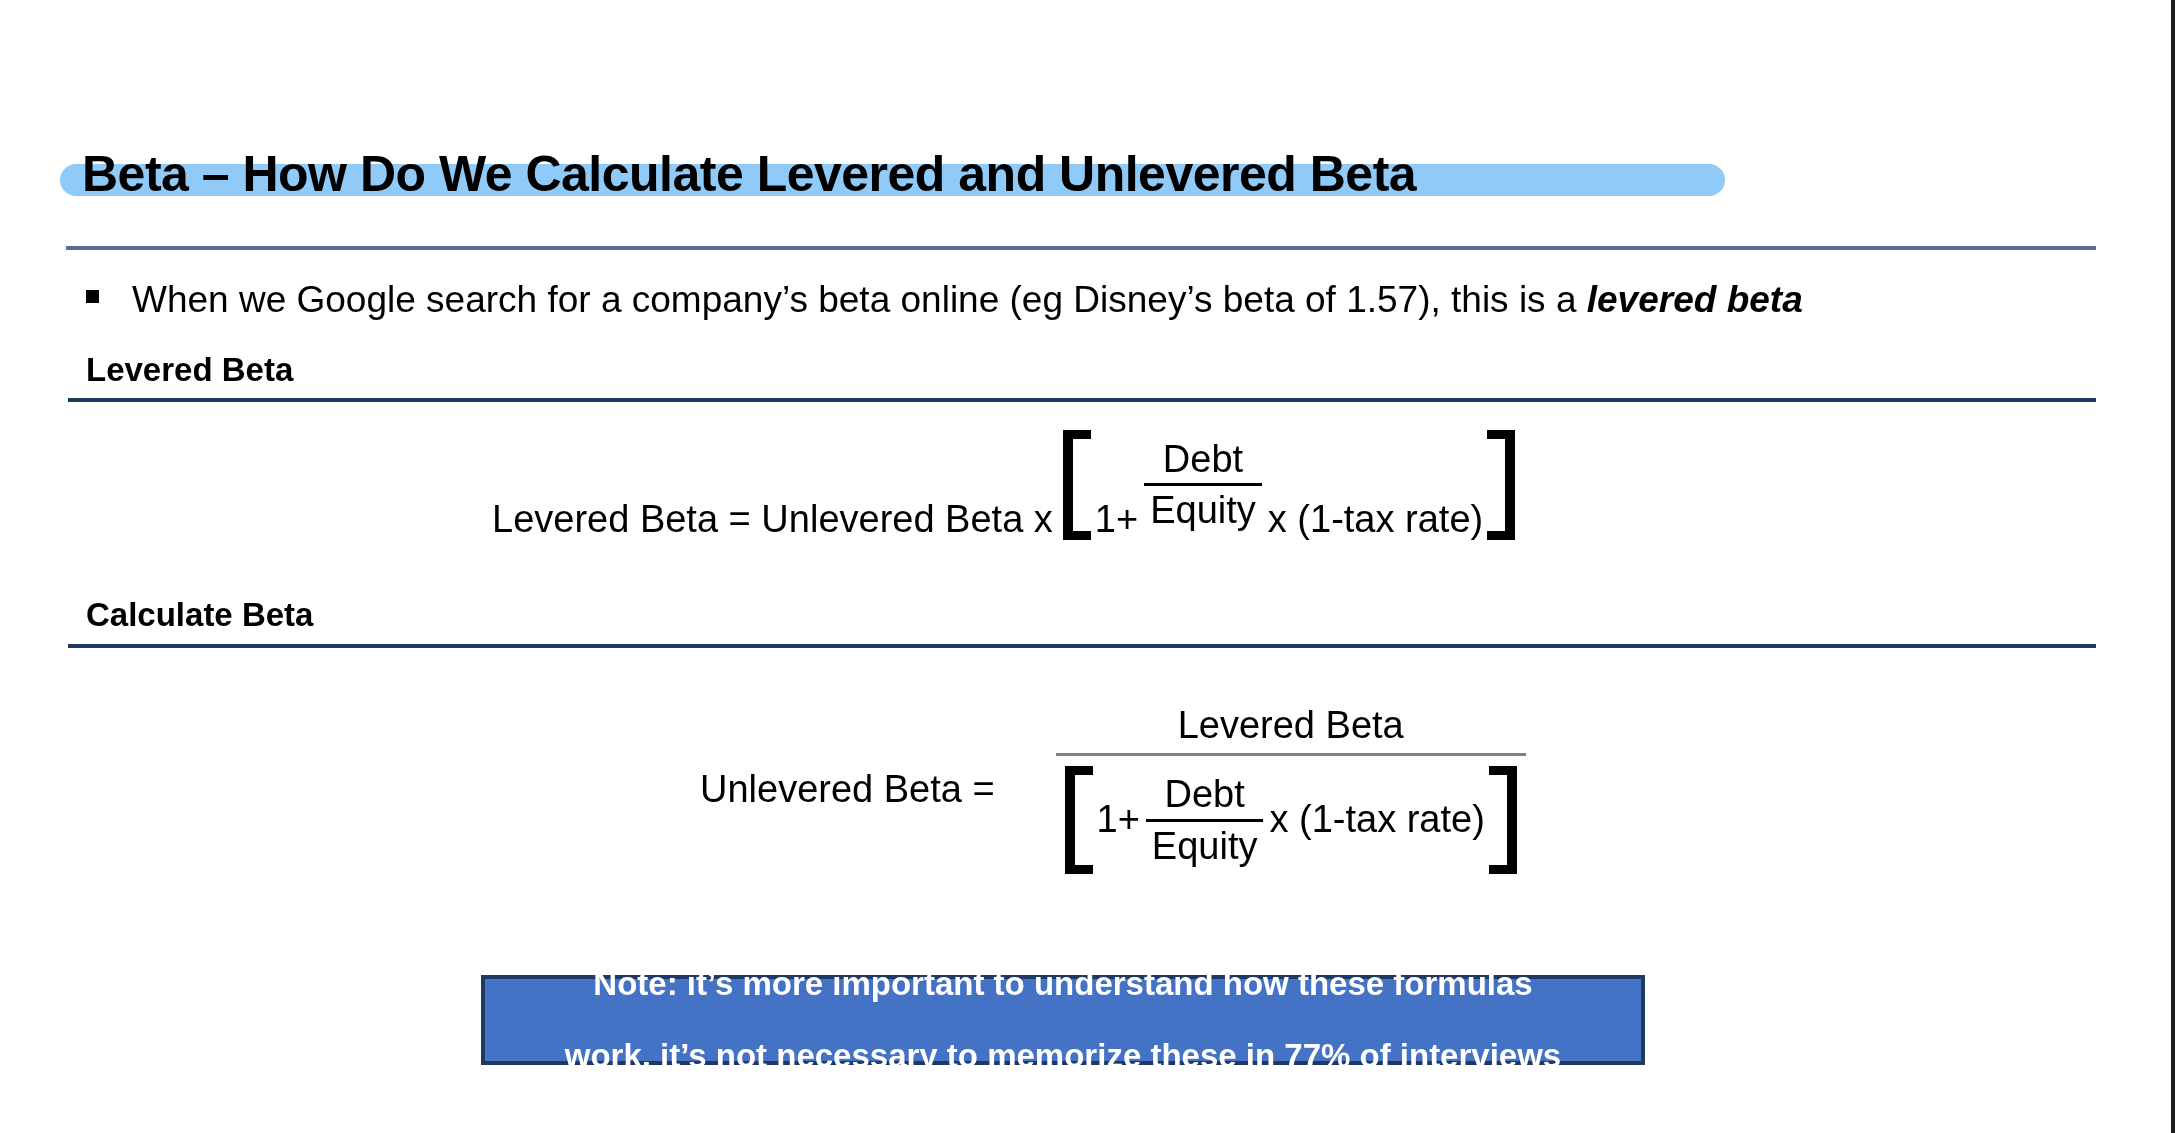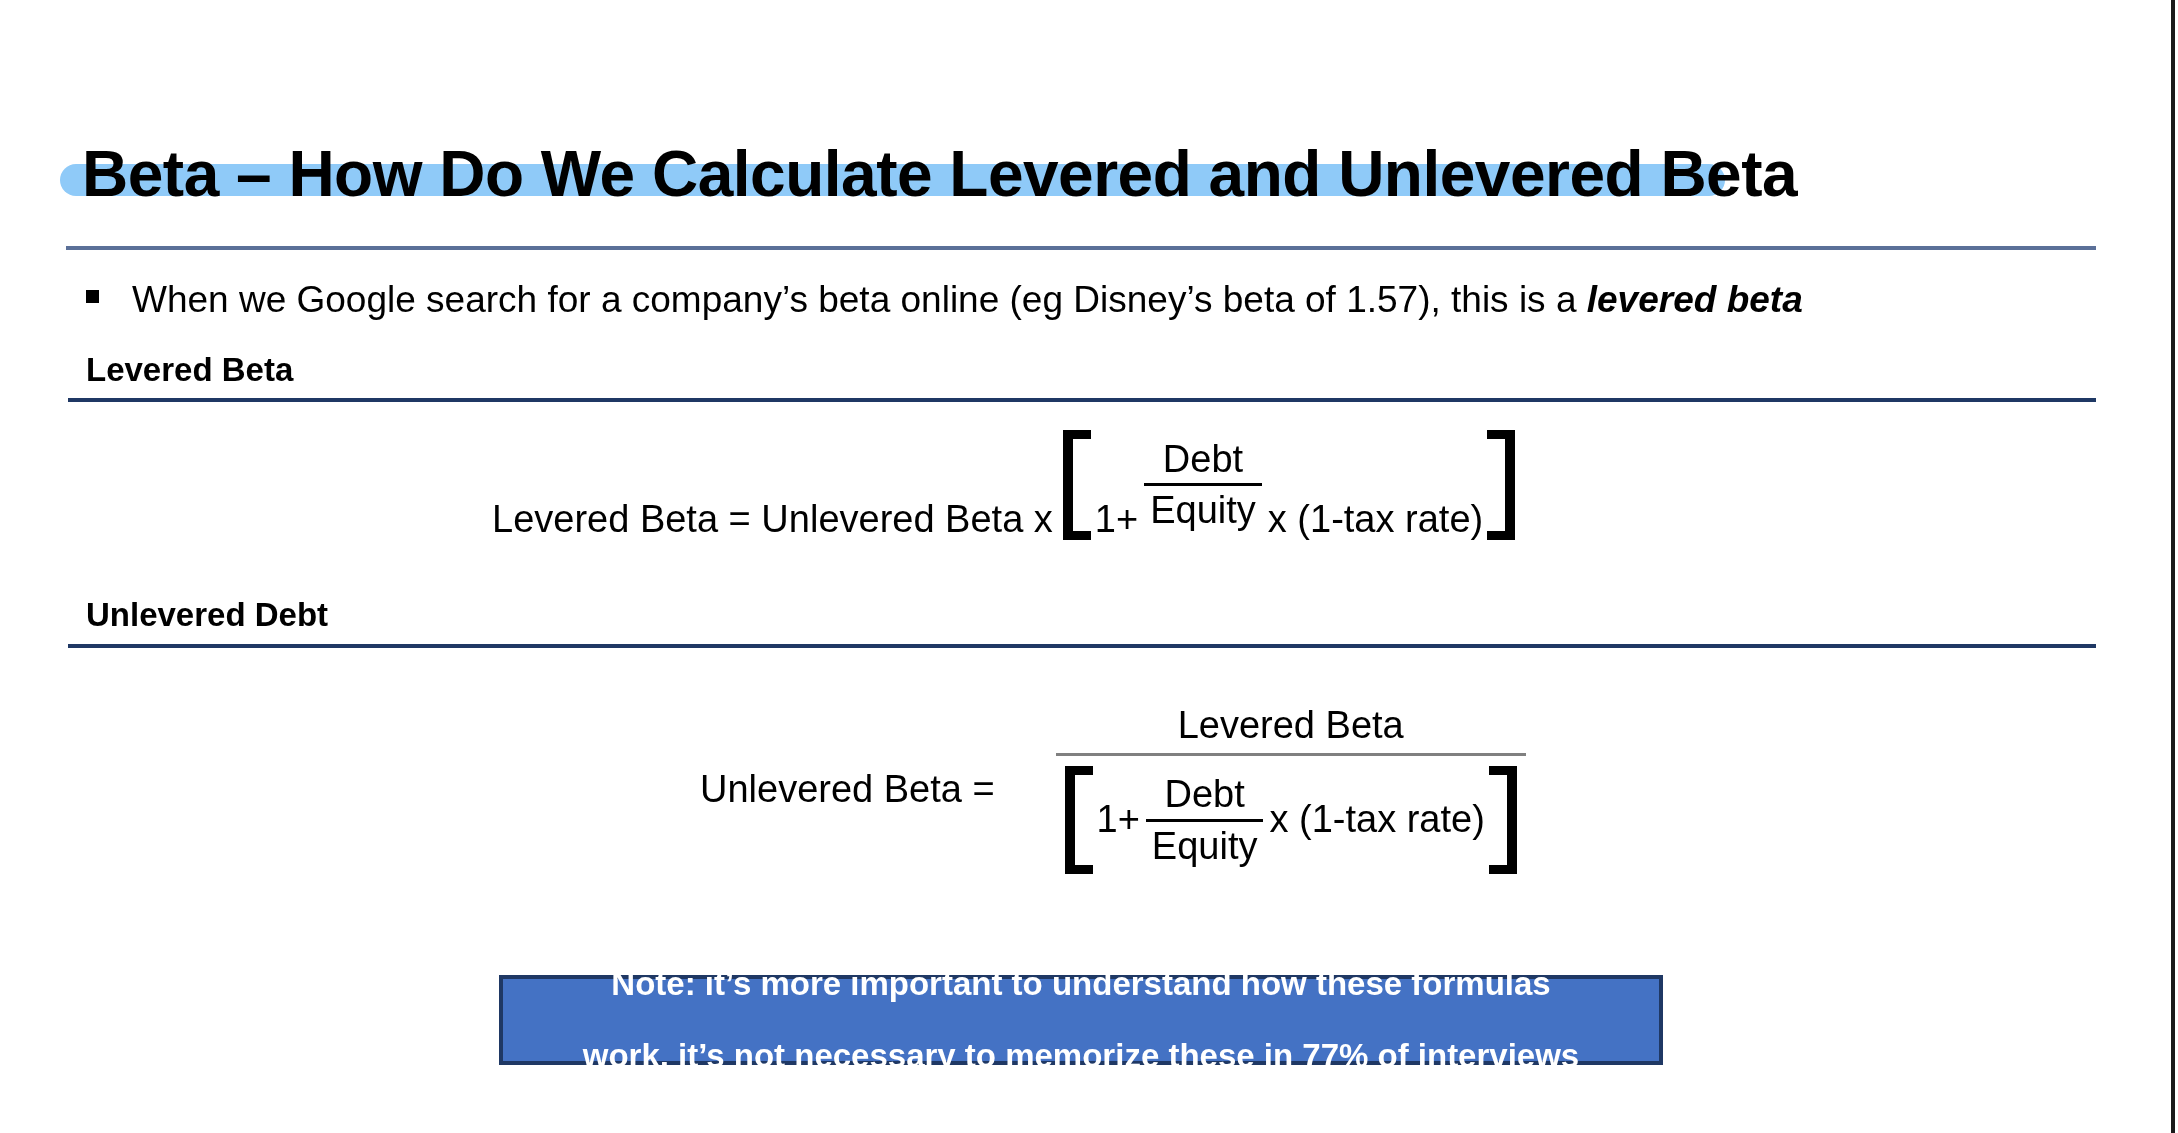--- a/index.html
+++ b/index.html
@@ -42,21 +42,21 @@
     left: 0px;
     top: 24px;
     width: 1665px;
     height: 32px;
     background: #8FCAF8;
     border-radius: 16px;
   }
   .title-text {
     position: relative;
     display: block;
-    font-size: 64px;
+    font-size: 50px;
     font-weight: bold;
     letter-spacing: -0.5px;
     line-height: 68px;
     white-space: nowrap;
     color: #000000;
     padding-left: 22px;
   }
 
   .title-rule {
     position: absolute;
@@ -195,21 +195,21 @@
   #formula-2 .big-den {
     display: flex;
     align-items: center;
     padding-top: 10px;
     height: 108px;
   }
 
   
   #note-box {
     position: absolute;
-    left: 499px;
+    left: 481px;
     top: 975px;
     width: 1164px;
     height: 90px;
     background: #4472C4;
     border: 4px solid #1F3864;
     box-sizing: border-box;
     display: flex;
     flex-direction: column;
     align-items: center;
     justify-content: center;
@@ -250,21 +250,21 @@
       <span class="frac">
         <span class="num">Debt</span>
         <span class="bar"></span>
         <span class="den">Equity</span>
       </span>
       <span>x (1-tax rate)</span>
       <span class="bracket bracket-right"></span>
     </div>
   </div>
 
-  <div class="section-head" id="unlevered-head">Unlevered Debt</div>
+  <div class="section-head" id="unlevered-head">Calculate Beta</div>
   <div class="section-rule" id="unlevered-rule"></div>
 
   <div class="math" id="formula-2">
     <div class="outer">
       <span class="lhs">Unlevered Beta =</span>
       <span class="big-frac">
         <span class="big-num">Levered Beta</span>
         <span class="big-bar"></span>
         <span class="big-den">
           <span class="bracket bracket-left"></span>

